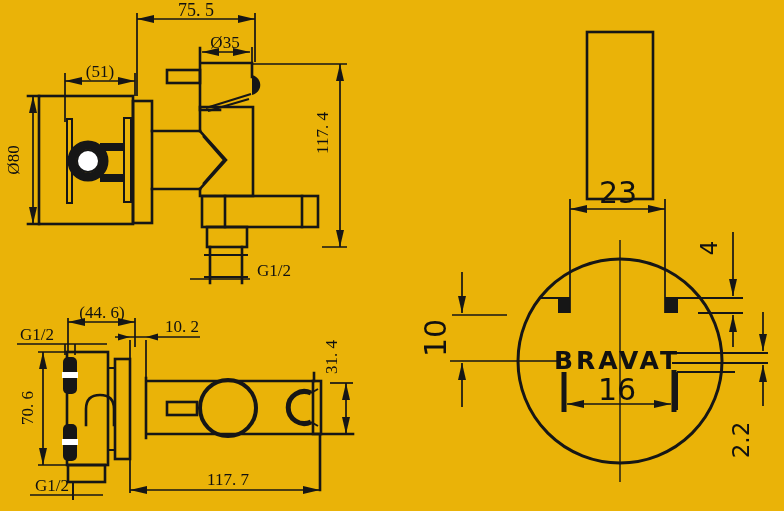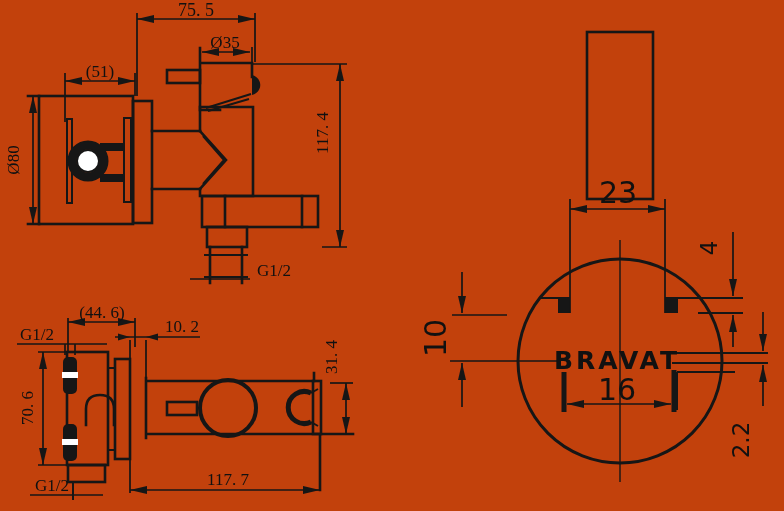--- a/index.html
+++ b/index.html
@@ -1,16 +1,16 @@
 <!DOCTYPE html>
 <html><head>
 <meta charset="utf-8">
 <style>
   html,body{margin:0;padding:0;background:#e8e8e8;}
-  .page{width:784px;height:511px;background:#c2410c;position:relative;overflow:hidden;
+  .page{width:784px;height:511px;background:#eab308;position:relative;overflow:hidden;
         font-family:"Liberation Serif", serif;}
   svg{display:block;}
   .geo{stroke:#161616;stroke-width:2.6;fill:none;stroke-linecap:square;}
   .geo-thin{stroke:#161616;stroke-width:2;fill:none;}
   .dim{stroke:#161616;stroke-width:1.7;fill:none;}
   .cl{stroke:#161616;stroke-width:1.4;fill:none;}
   .fill{fill:#161616;stroke:none;}
   text{fill:#111;}
   .t1{font-family:"Liberation Serif", serif;font-size:18px;}
   .t1s{font-family:"Liberation Serif", serif;font-size:17px;}

